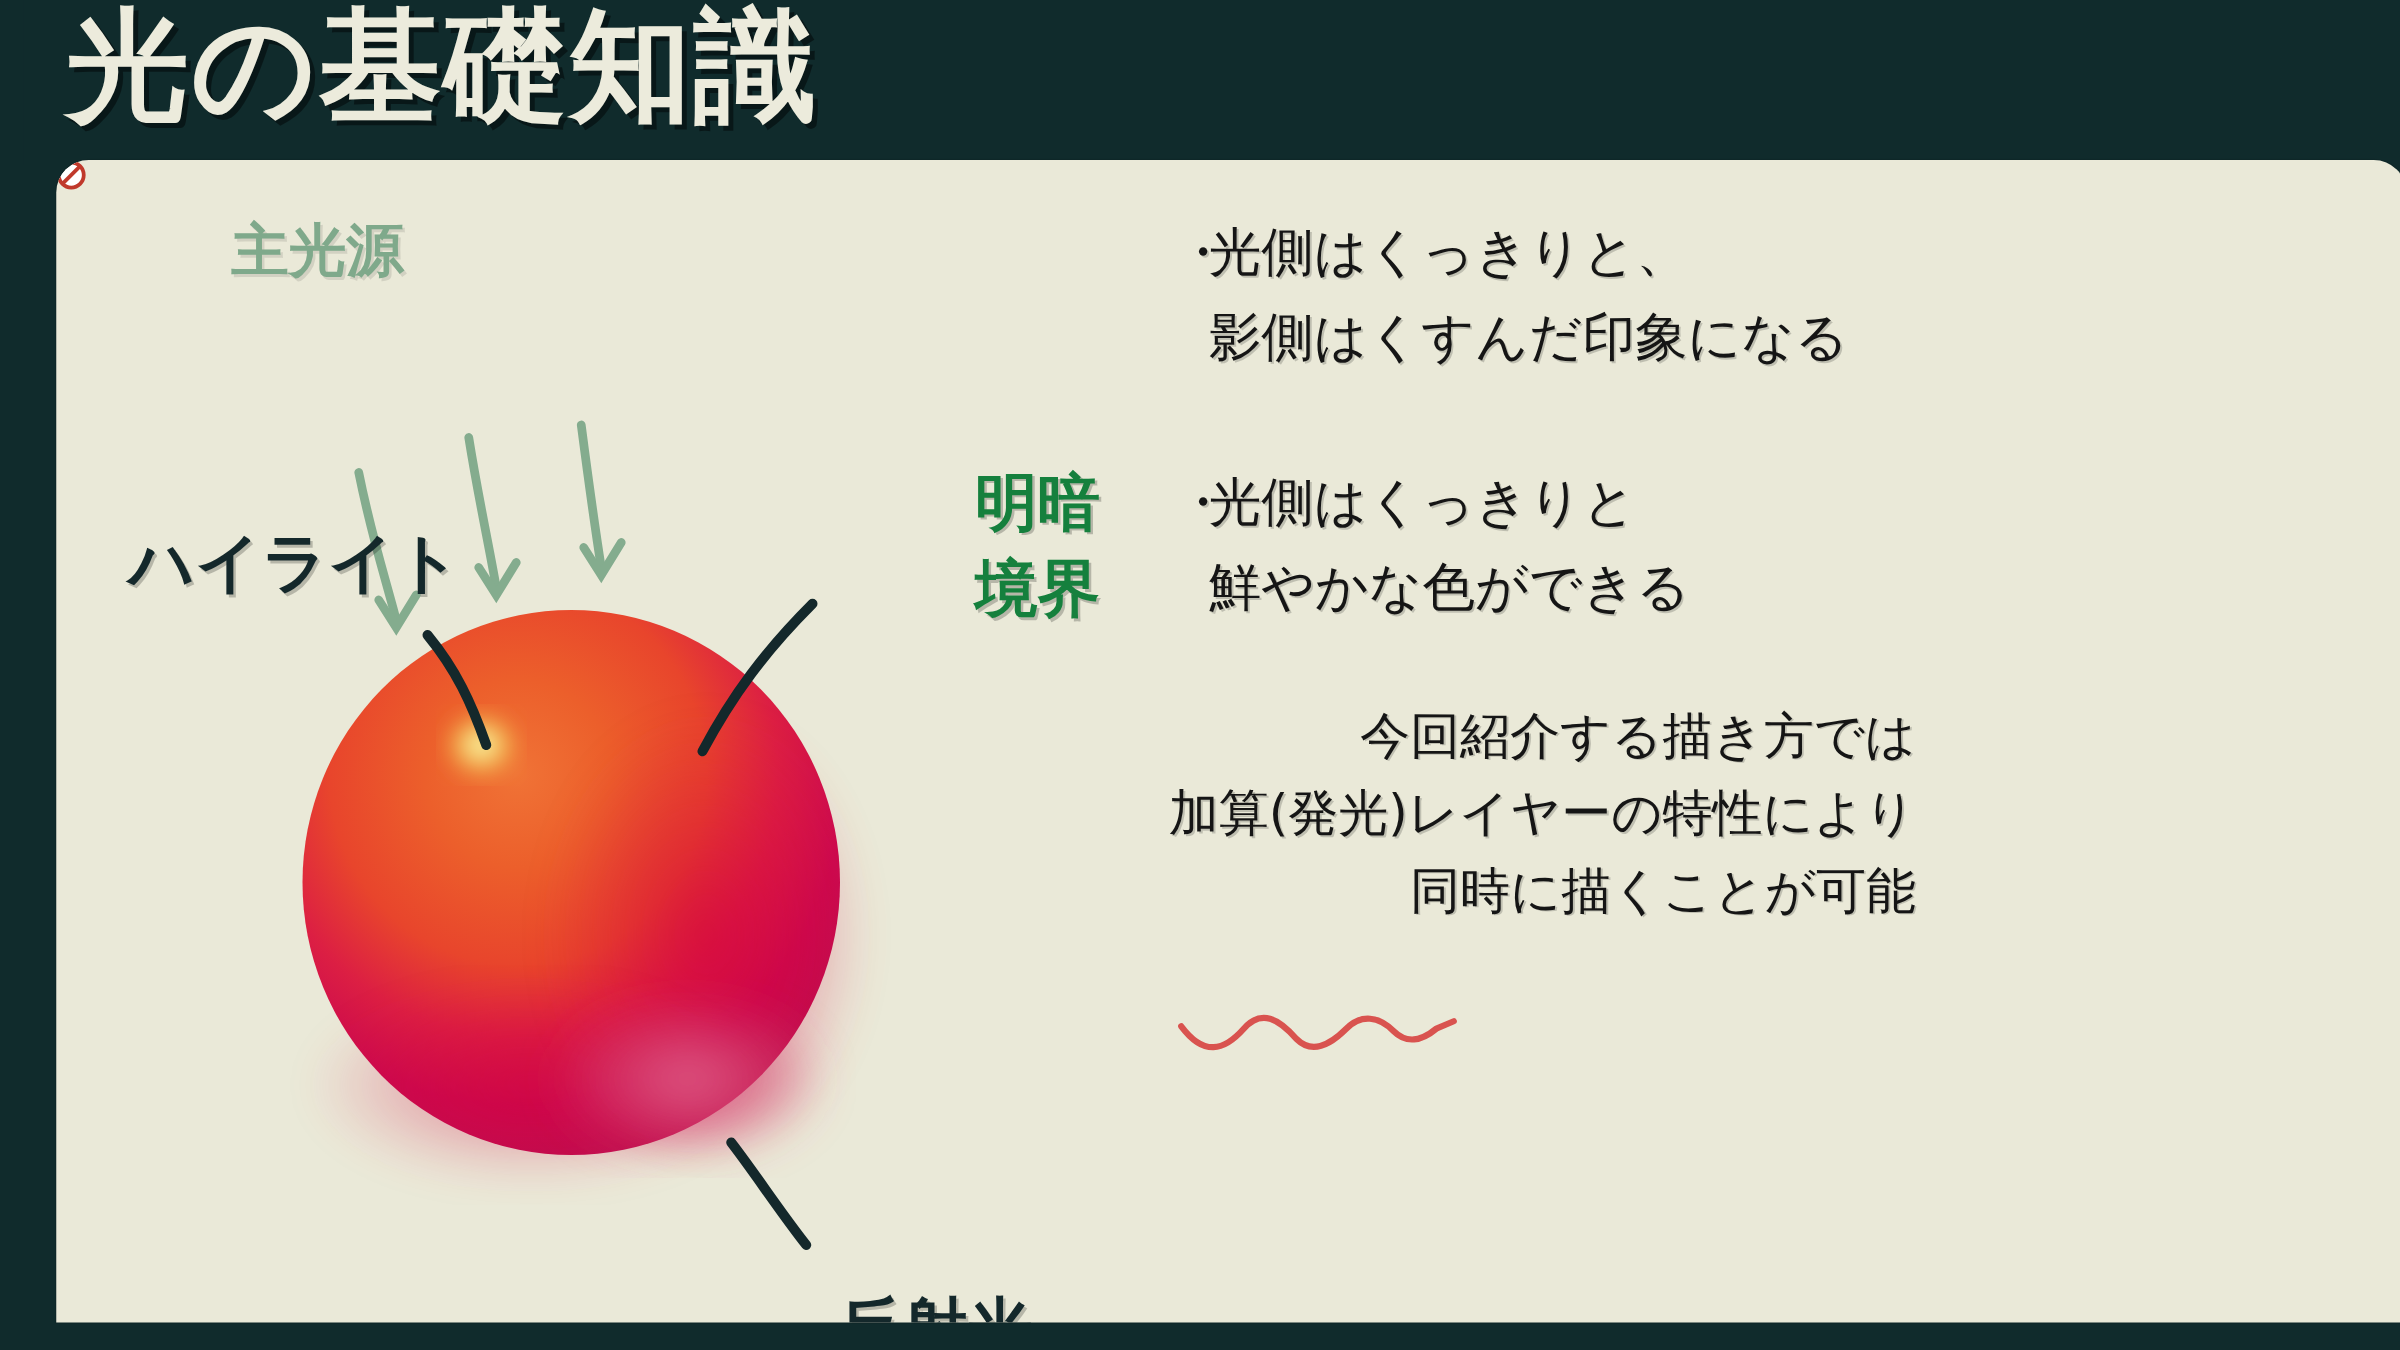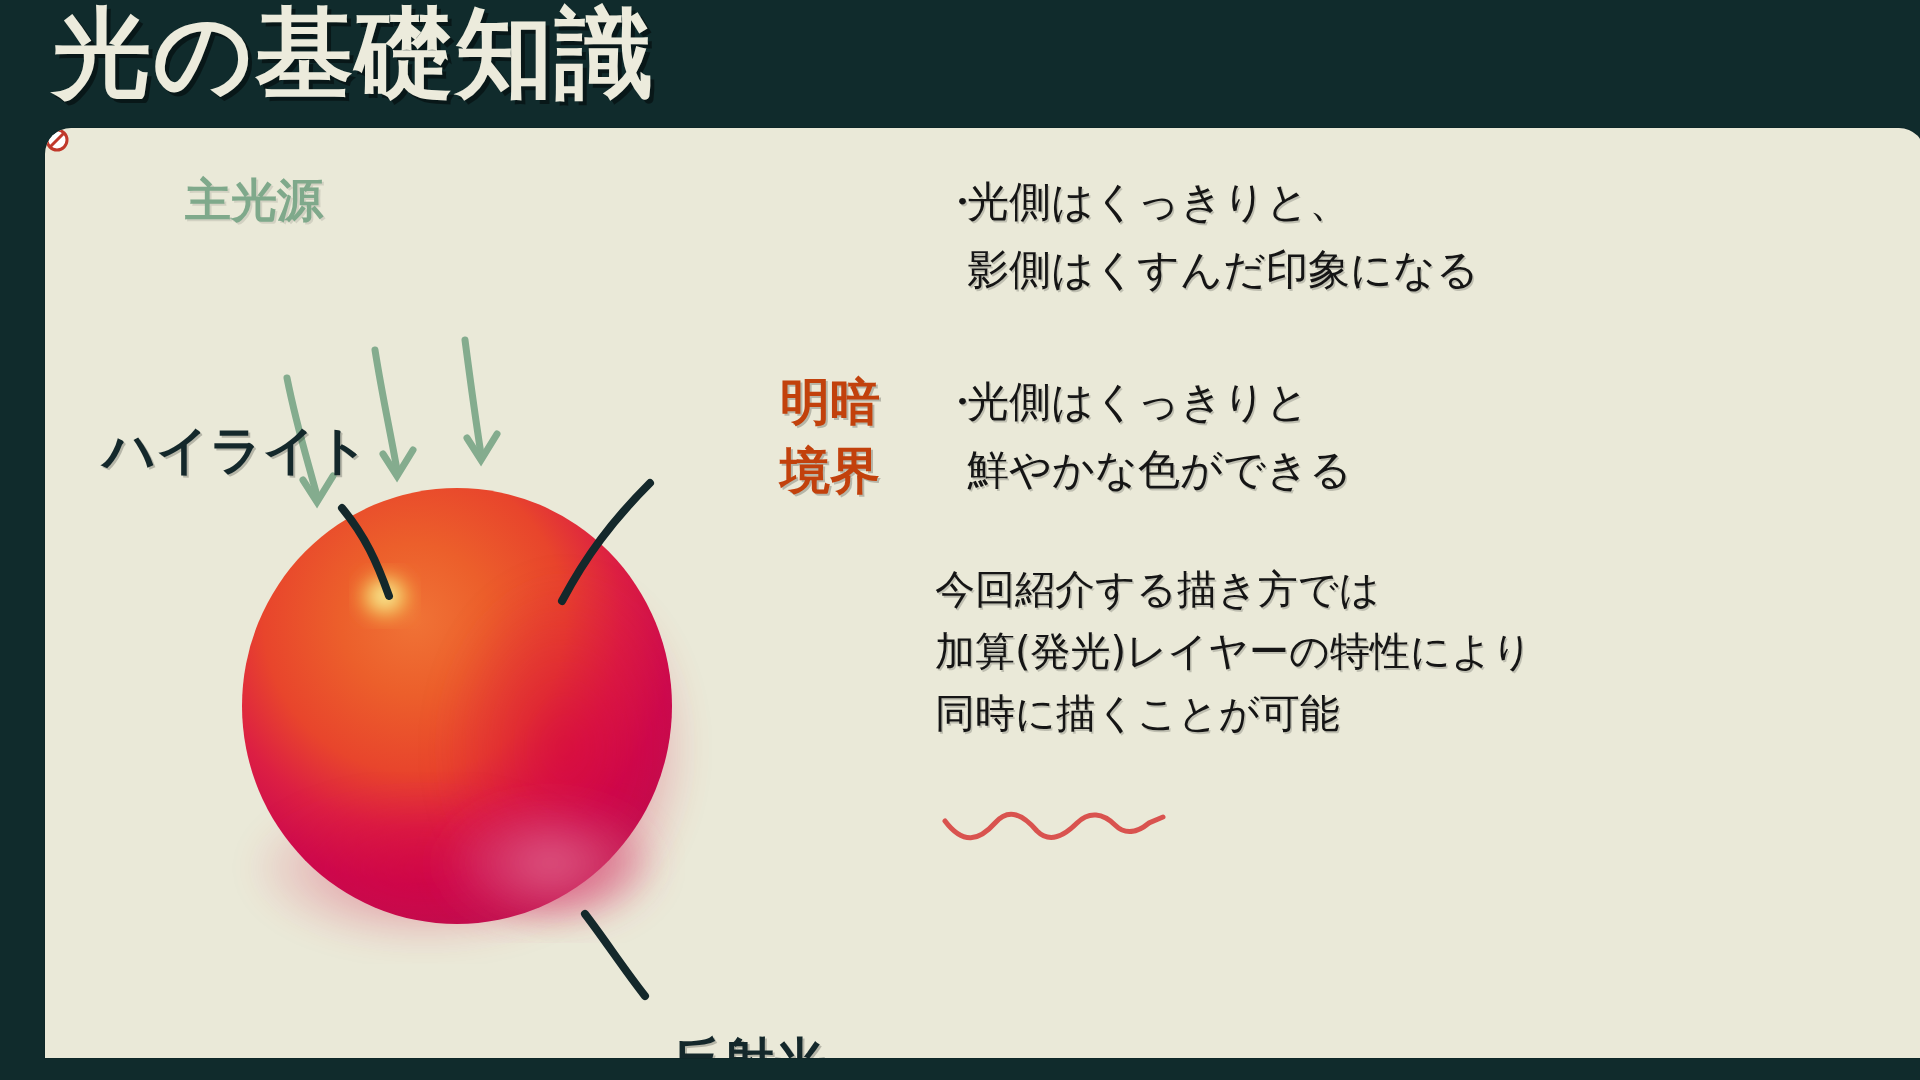--- a/index.html
+++ b/index.html
@@ -41,21 +41,21 @@
   .lbl{position:absolute;white-space:nowrap;font-weight:700;}
   .lbl-main-light{
     left:140px;top:42px;font-size:46px;color:#7FA98B;
     text-shadow:2px 2px 0 rgba(0,0,0,.10);
   }
   .lbl-highlight{
     left:58px;top:288px;font-size:52px;color:#14282B;
     text-shadow:2px 2px 0 rgba(0,0,0,.22);
   }
   .lbl-terminator{
-    left:735px;top:240px;font-size:50px;color:#c2410c;line-height:1.38;
+    left:735px;top:240px;font-size:50px;color:#15803d;line-height:1.38;
     text-shadow:2px 2px 0 rgba(0,0,0,.22);
   }
   .lbl-reflected{
     left:625px;top:900px;font-size:52px;color:#14282B;
     text-shadow:2px 2px 0 rgba(0,0,0,.22);
   }
 
   
   .no-entry{
     position:absolute;left:561px;top:861px;width:24px;height:24px;
@@ -76,21 +76,21 @@
   .bullet-lines{display:block;}
   .bullet-lines .ln{display:block;white-space:nowrap;}
   .bullet-1{left:16px;top:40px;}
   .bullet-2{left:16px;top:240px;}
 
   .para{
     position:absolute;left:10px;top:430px;
     font-size:40px;line-height:1.55;white-space:nowrap;
     text-shadow:1.5px 1.5px 0 rgba(0,0,0,.18);
   }
-  .para .ln{display:block;position:relative;}
+  .para .ln{display:block;position:relative;text-align:right;}
   .squiggle{position:absolute;left:6px;top:253px;}
 </style>
 </head>
 <body>
 
 <div id="stage">
 
   <div class="header-bar">
     <div class="page-title">光の基礎知識</div>
   </div>

